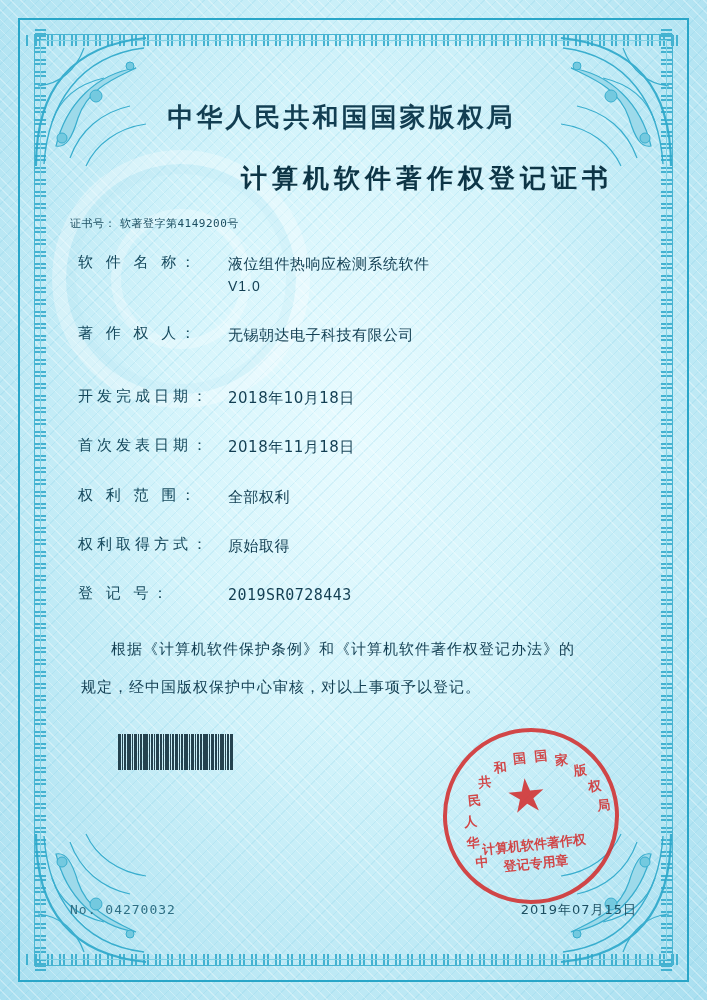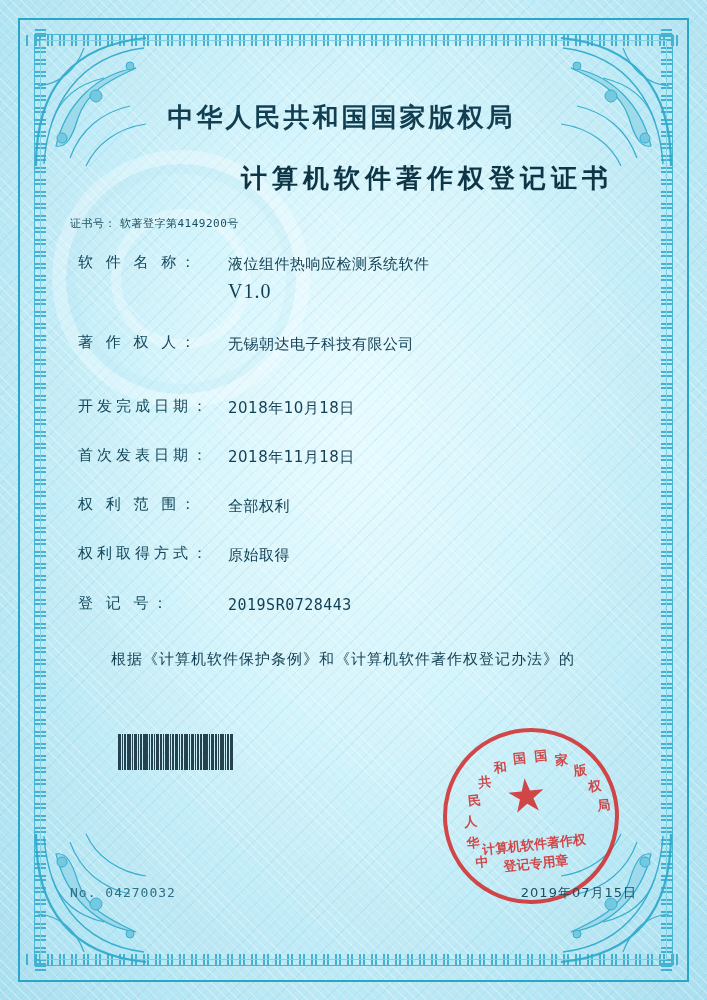--- a/index.html
+++ b/index.html
@@ -167,22 +167,22 @@
     color: #15485c;
   }
   .field-row .fvalue {
     flex: 1;
     color: #123e52;
     letter-spacing: 0.5px;
     line-height: 1.55;
   }
   .fvalue .sub {
     display: block;
-    font-family: Liberation Serif, serif;
-    font-size: 20px;
+    font-family: Liberation Sans, sans-serif;
+    font-size: 14px;
     letter-spacing: 1px;
   }
   .mono {
     font-family: "DejaVu Sans Mono", "Liberation Mono", monospace;
     letter-spacing: 0.5px;
   }
 
   .gap-lg { margin-bottom: 40px; }
 
   .statement {
@@ -266,21 +266,21 @@
     line-height: 1.45;
     font-weight: bold;
     font-family: "DejaVu Serif", "Liberation Serif", serif;
   }
 
   
   .footer {
     position: absolute;
     left: 70px;
     right: 70px;
-    bottom: 98px;
+    bottom: 81px;
     display: flex;
     justify-content: space-between;
     align-items: baseline;
     font-size: 13px;
     color: #2a5f72;
   }
   .footer .no {
     font-family: "DejaVu Sans Mono", "Liberation Mono", monospace;
     letter-spacing: 1px;
     color: #2f6f84;
@@ -404,20 +404,21 @@
 
       <div class="field-row">
         <div class="flabel">登 记 号：</div>
         <div class="fvalue mono">2019SR0728443</div>
       </div>
 
     </div>
 
     <div class="statement">
       <p class="indent">根据《计算机软件保护条例》和《计算机软件著作权登记办法》的</p>
+      <p>规定，经中国版权保护中心审核，对以上事项予以登记。</p>
     </div>
 
   </div>
 
   <div class="barcode">
     <i style="width:3px"></i>
       <i style="width:1px"></i>
       <i style="width:2px"></i>
       <i style="width:4px"></i>
     <i style="width:1px"></i>

